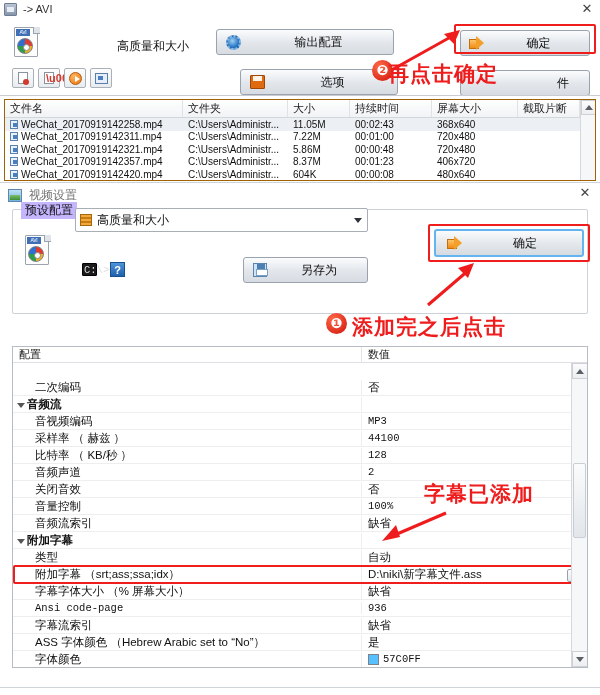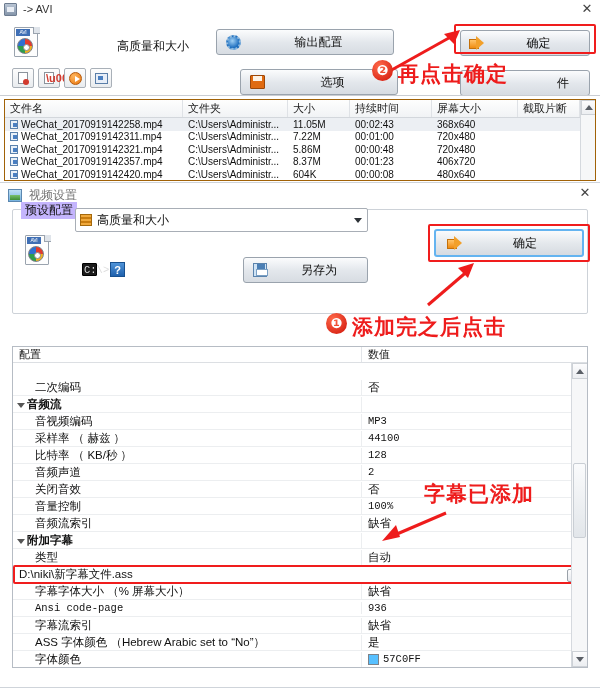--- a/index.html
+++ b/index.html
@@ -357,21 +357,21 @@
 
   <div class="sep-line"></div>
 
   <svg class="annot" style="left:386px; top:30px;" width="76" height="44">
     <line x1="2" y1="42" x2="70" y2="4" stroke="#ee1c1c" stroke-width="3"></line>
     <polygon points="74,0 58,4 68,14" fill="#ee1c1c"></polygon>
   </svg>
   <div class="annot" style="left:372px; top:60px;">
     <span class="circ-num">❷</span>
   </div>
-  <div class="annot annot-txt" style="left:398px; top:60px;">再点击确定</div>
+  <div class="annot annot-txt" style="left:388px; top:60px;">再点击确定</div>
 
   <div class="filelist">
     <div class="fl-head">
       <div class="c1">文件名</div>
       <div class="c2">文件夹</div>
       <div class="c3">大小</div>
       <div class="c4">持续时间</div>
       <div class="c5">屏幕大小</div>
       <div class="c6">截取片断</div>
     </div>
@@ -561,20 +561,21 @@
               <span></span>
             </div>
           </div>
           <div class="crow ind">
             <div class="k"><span>类型</span></div>
             <div class="v">
               <span>自动</span>
             </div>
           </div>
           <div class="crow ind" style="position: relative;">
+            <div class="k"><span>附加字幕 （srt;ass;ssa;idx）</span></div>
             <div class="v" style="position: relative;">
               <span>D:\niki\新字幕文件.ass</span>
               <span class="dotbtn">...</span>
             </div>
           </div>
           <div class="redbox" style="left: 0px; right: 0px; top: 186px; height: 19px;"></div>
           <div class="crow ind">
             <div class="k"><span>字幕字体大小 （% 屏幕大小）</span></div>
             <div class="v">
               <span>缺省</span>

